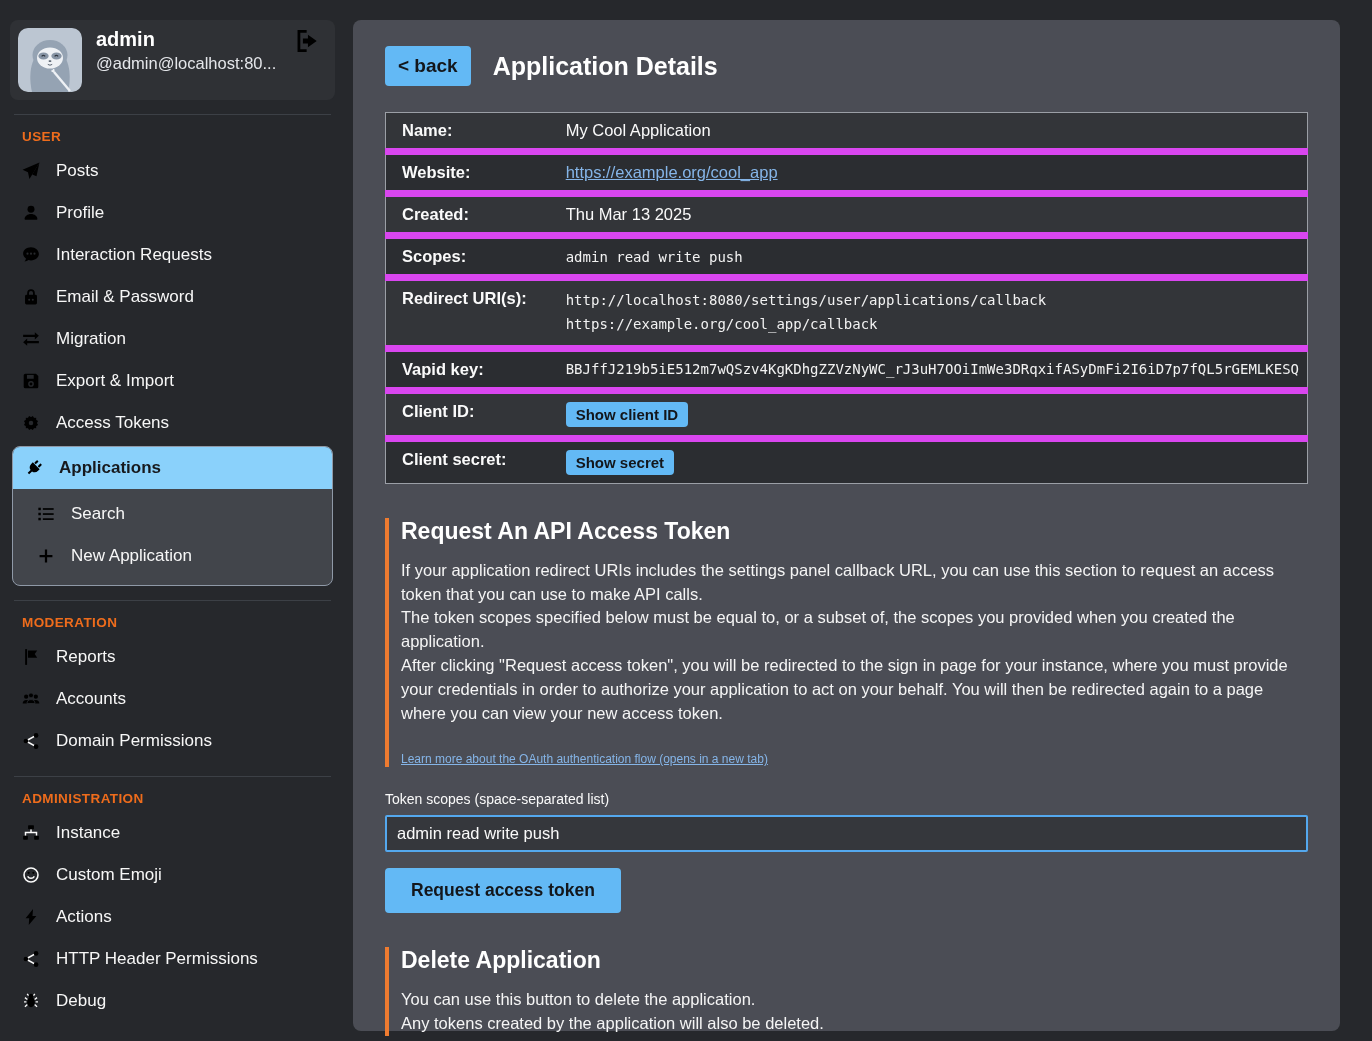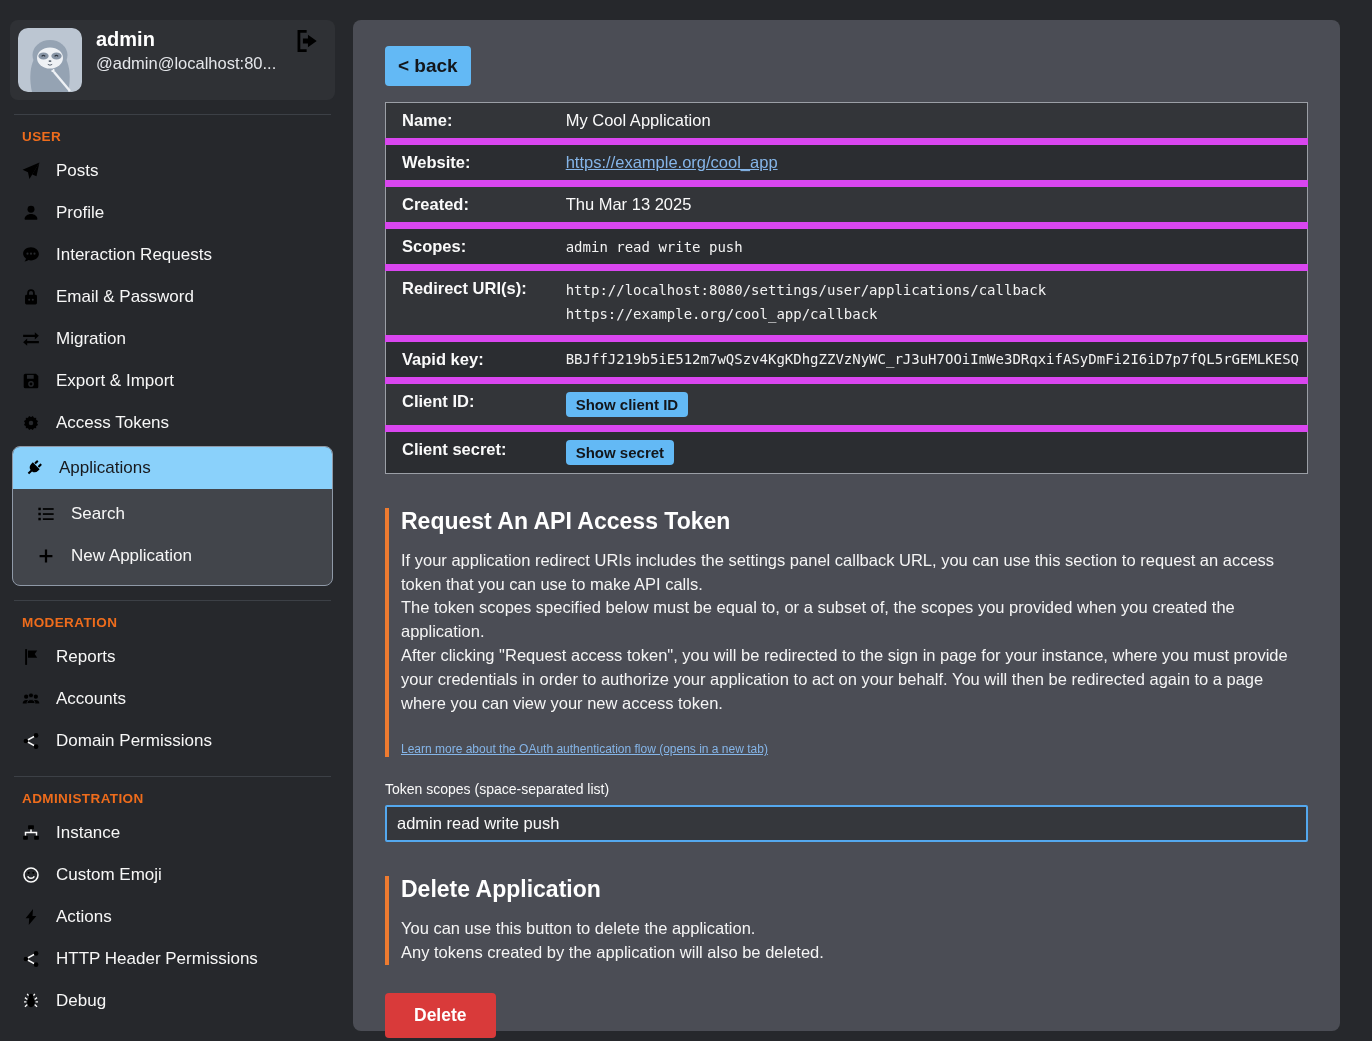--- a/index.html
+++ b/index.html
@@ -31,31 +31,31 @@
     padding:11px 12px; font-size:17px; color:#f7f7f7; cursor:pointer;
     border-radius:8px;
   }
   .nav-item .ic { width:18px; height:18px; flex-shrink:0; color:#fbfbfb; }
   .app-block {
     border:1px solid #8f99a7; border-radius:8px; overflow:hidden;
     margin:2px 2px 6px 2px; background:#42454b;
   }
   .app-block .nav-item { border-radius:0; }
   .app-block .head {
-    background:#8ad1fb; color:#17191d; font-weight:400;
+    background:#8ad1fb; color:#17191d; font-weight:700;
   }
   .app-block .head .ic { color:#17191d; }
   .app-block .sub { padding:4px 0 8px 12px; }
   
   .main {
     flex:1; margin:20px 32px 10px 8px;
     background:#4b4d55; border-radius:8px;
     padding:26px 32px 30px 32px;
   }
-  .page-head { display:flex; align-items:center; gap:22px; margin-bottom:16px; }
+  .page-head { display:flex; align-items:center; gap:22px; margin-bottom:26px; }
   .btn { border:none; border-radius:4px; cursor:pointer; font-family:inherit; }
   .btn-blue { background:#63b9f5; color:#13161b; font-weight:700; }
   .back-btn { font-size:19px; padding:9px 13px; }
   .page-title { font-size:25px; font-weight:700; color:#ffffff; }
   table.details { width:100%; border-collapse:collapse; border:1px solid #9b9fa6; font-size:16.5px; }
   table.details tr.odd  { background:#333539; }
   table.details tr.even { background:#2b2d31; }
   table.details tr + tr { border-top:7px solid #d946ef; }
   td.lbl { width:190px; font-weight:700; padding:8px 16px; vertical-align:top; white-space:nowrap; }
   td.val { padding:8px 8px; }
@@ -333,20 +333,21 @@
     <svg class="ic">
         <use href="#i-bug"></use>
       </svg>
     <span>Debug</span>
   </div>
 </nav>
 
 <main class="main">
   <div class="page-head">
     <button class="btn btn-blue back-btn">&lt; back</button>
+    <h1 class="page-title">Application Details</h1>
   </div>
 
   <table class="details">
     <tbody>
         <tr class="odd">
       <td class="lbl">Name:</td>
       <td class="val">My Cool Application</td>
     </tr>
     <tr class="even">
       <td class="lbl">Website:</td>
@@ -385,20 +386,23 @@
   <section class="accent-block">
     <h2 class="sec-title">Request An API Access Token</h2>
     <div class="para">If your application redirect URIs includes the settings panel callback URL, you can use this section to request an access token that you can use to make API calls.</div>
     <div class="para">The token scopes specified below must be equal to, or a subset of, the scopes you provided when you created the application.</div>
     <div class="para">After clicking "Request access token", you will be redirected to the sign in page for your instance, where you must provide your credentials in order to authorize your application to act on your behalf. You will then be redirected again to a page where you can view your new access token.</div>
     <a class="oauth-link">Learn more about the OAuth authentication flow (opens in a new tab)</a>
   </section>
 
   <div class="field-label">Token scopes (space-separated list)</div>
   <input class="scopes-input" type="text" value="admin read write push" style="">
+  <div>
+    <button class="btn btn-blue request-btn">Request access token</button>
+  </div>
 
   <section class="accent-block">
     <h2 class="sec-title">Delete Application</h2>
     <div class="para">You can use this button to delete the application.</div>
     <div class="para">Any tokens created by the application will also be deleted.</div>
   </section>
   <div>
     <button class="btn delete-btn">Delete</button>
   </div>
 </main>

